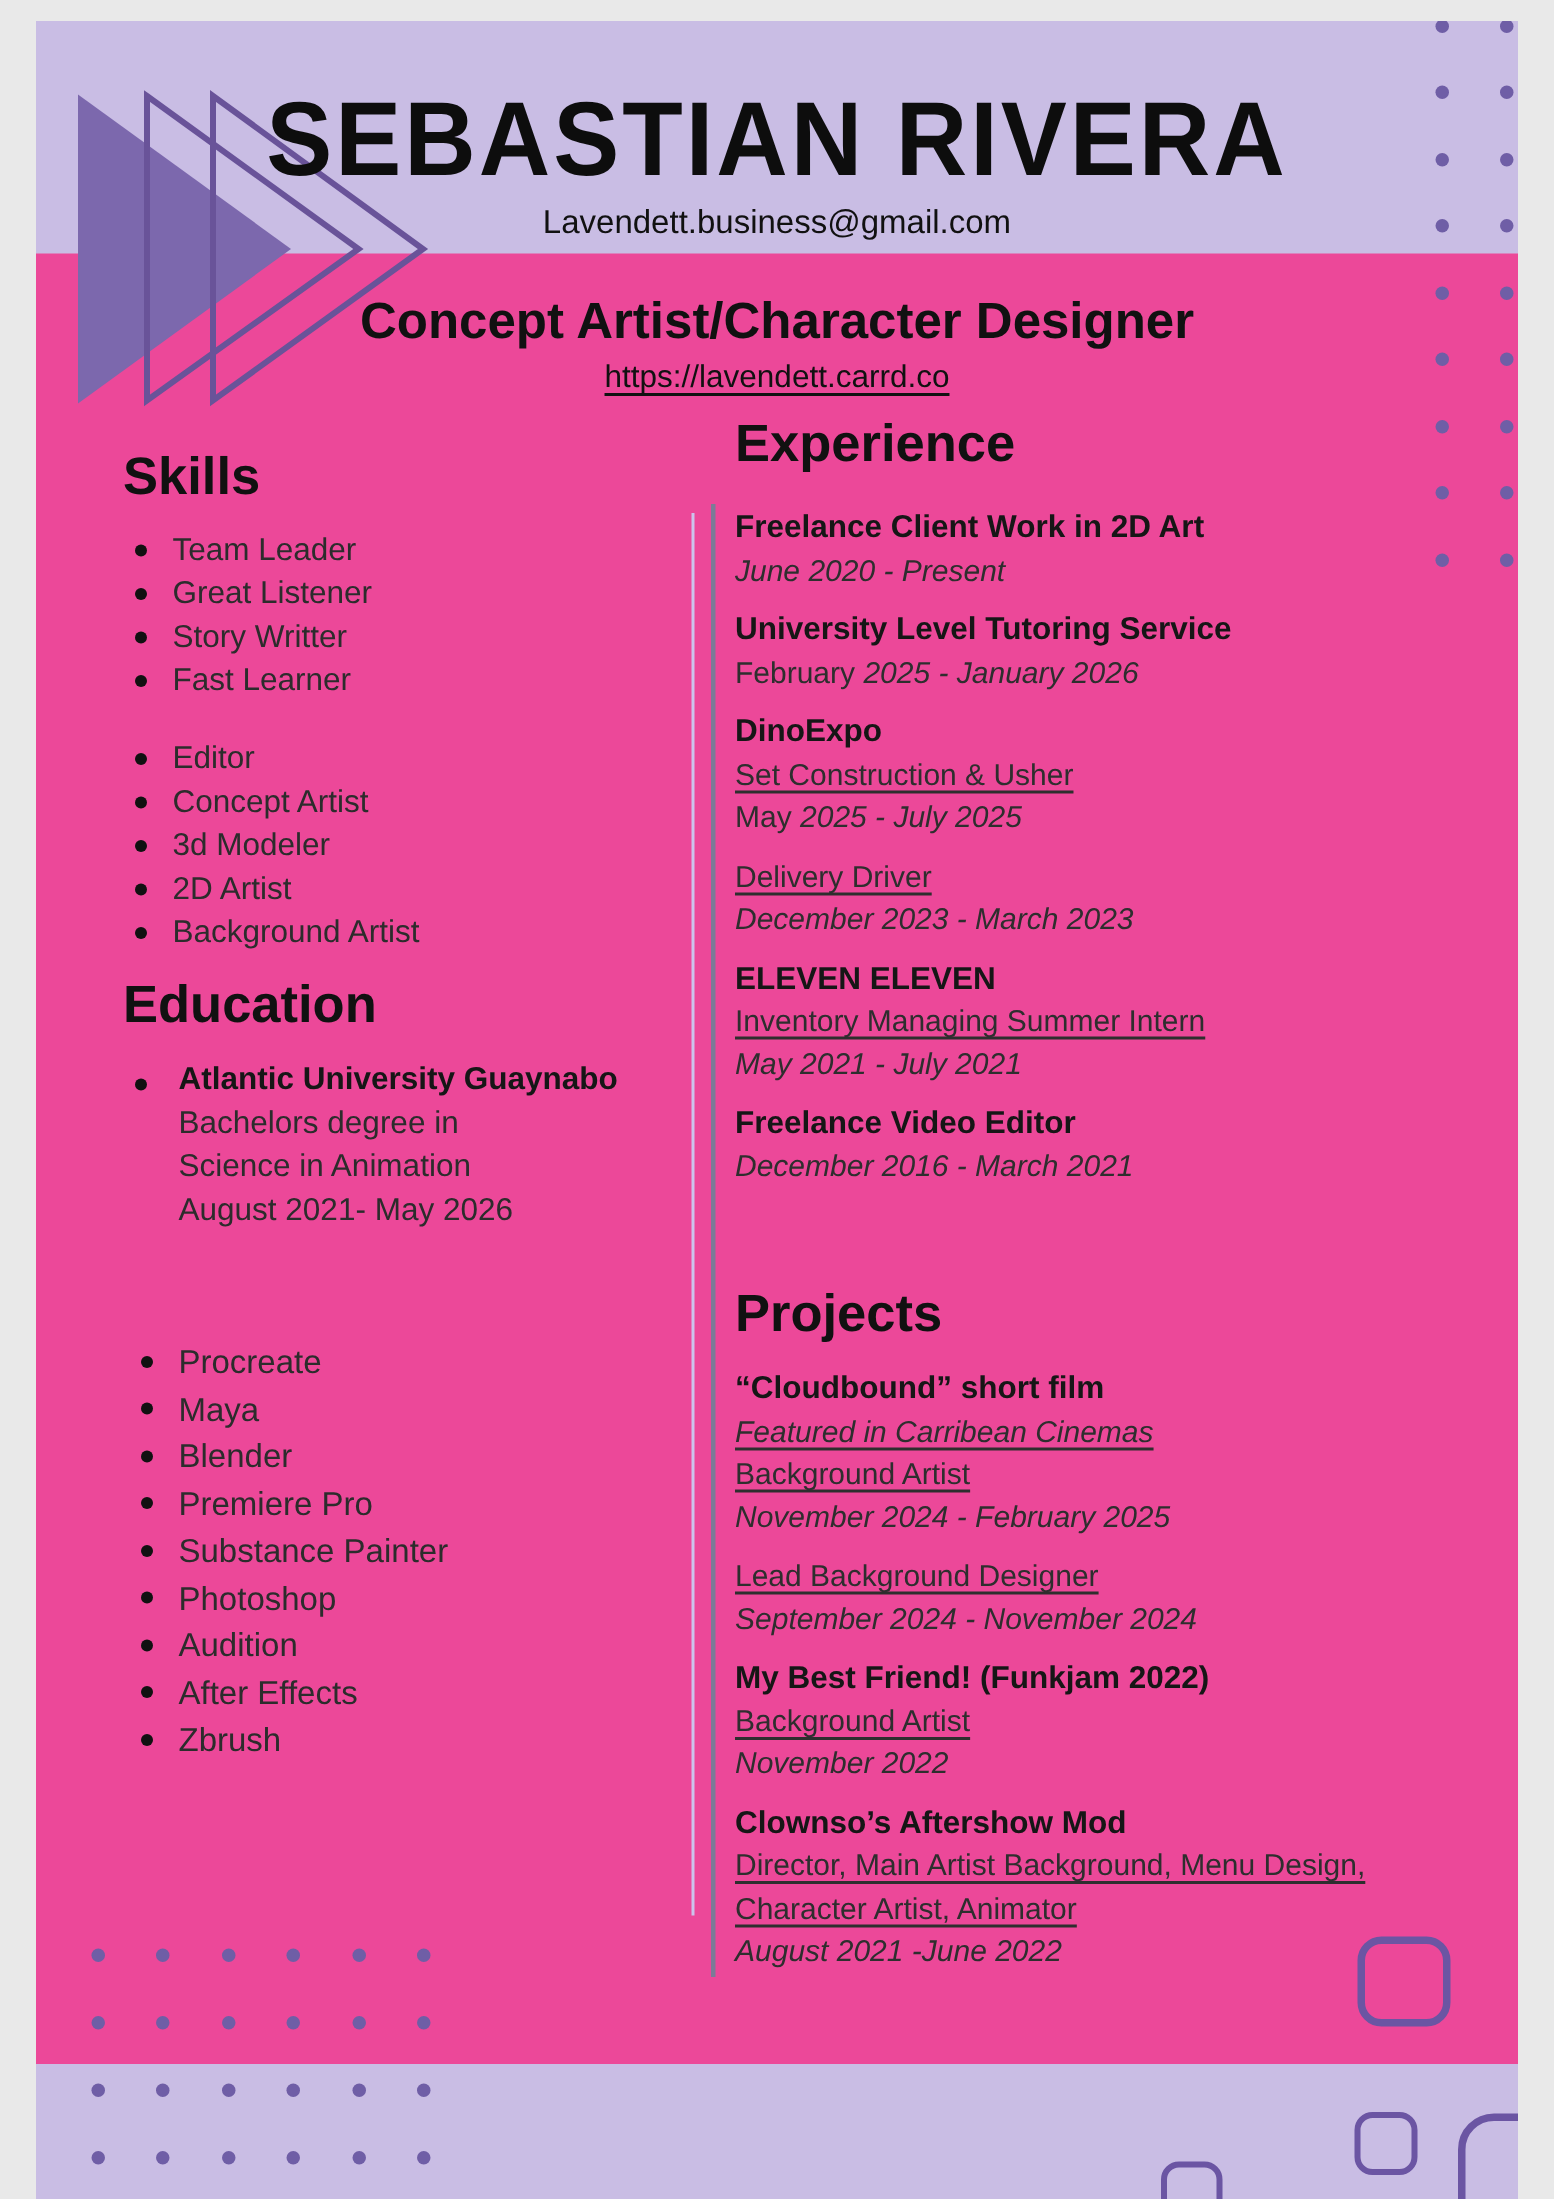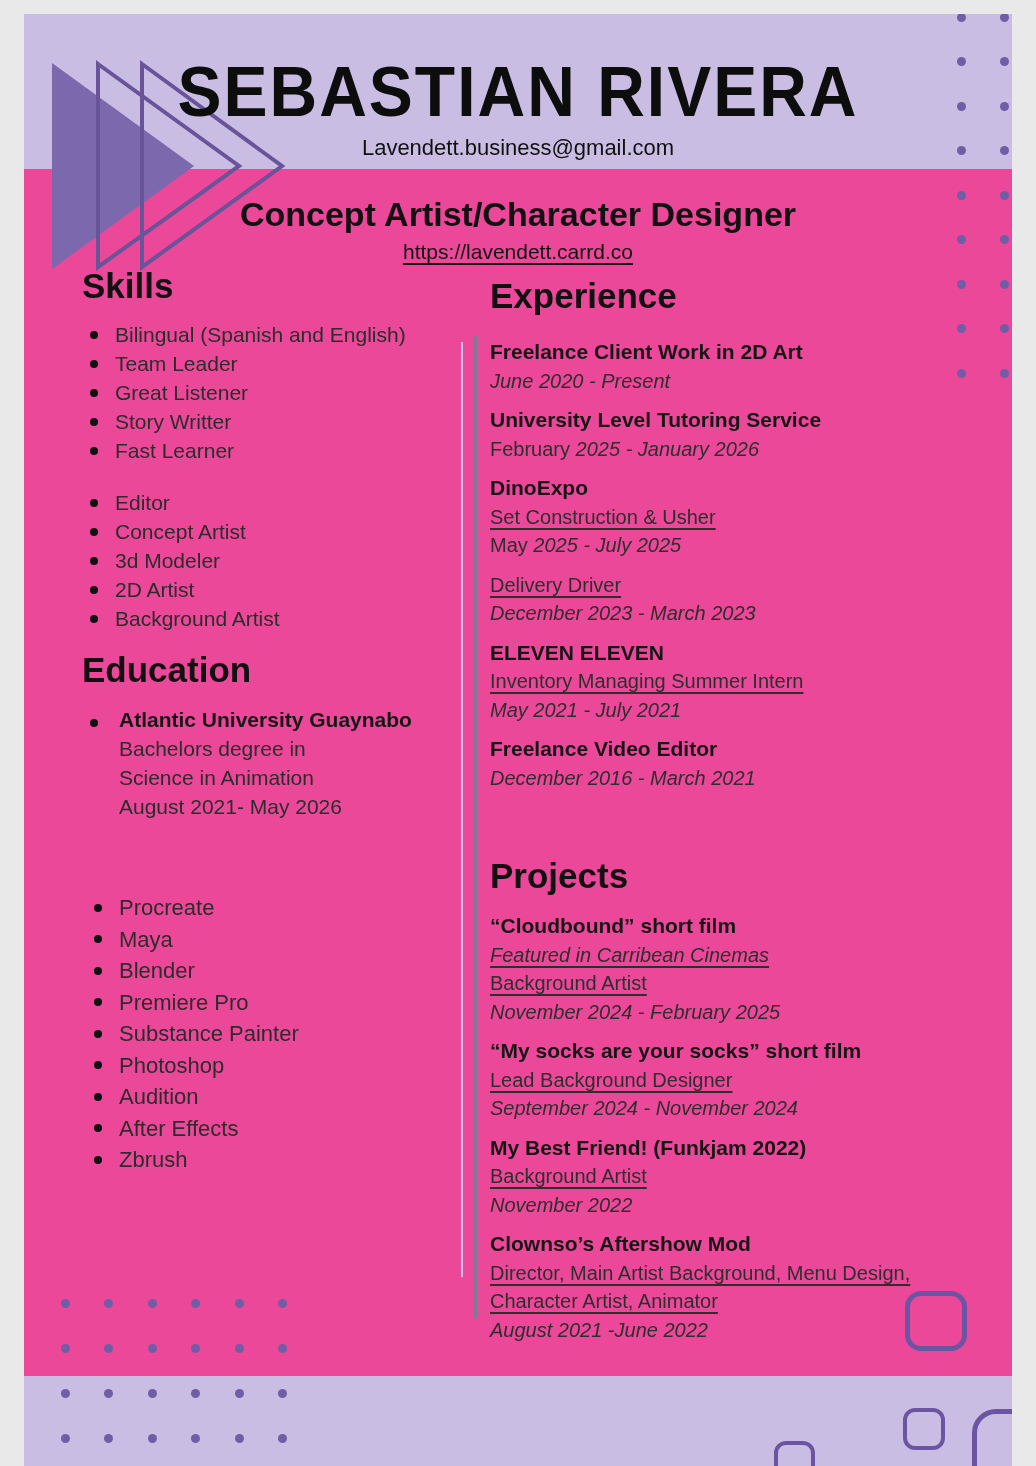--- a/index.html
+++ b/index.html
@@ -45,21 +45,21 @@
   #rsq4{left:948px;top:1395px;width:110px;height:90px;border-width:5px;border-radius:24px;}
 
   
   #divider-light{position:absolute;left:437px;top:328px;width:2px;height:935px;background:var(--div-light);}
   #divider-dark{position:absolute;left:450px;top:322px;width:3px;height:982px;background:var(--div-dark);}
 
   
   h2{margin:0;font-size:35px;font-weight:700;color:#111;line-height:1.15;}
 
   
-  #skills{position:absolute;left:58px;top:252px;width:380px;}
+  #skills{position:absolute;left:58px;top:284px;width:380px;}
   #education{position:absolute;left:58px;top:636px;width:380px;}
   #programs{position:absolute;left:62px;top:864px;width:380px;}
 
   ul.blist{list-style:none;margin:0;padding:0;}
   ul.blist li{position:relative;padding-left:33px;line-height:29px;font-size:21px;color:var(--body);}
   ul.blist .blt{position:absolute;left:8px;top:50%;transform:translateY(-50%);
                 width:8px;height:8px;border-radius:50%;background:#111;}
   #skills ul.blist{margin-top:14px;}
   #skills-group-2{margin-top:23px !important;}
   #programs ul.blist{margin-top:14px;}
@@ -167,21 +167,20 @@
   <div class="rsq" id="rsq2"></div>
   <div class="rsq" id="rsq3"></div>
   <div class="rsq" id="rsq4"></div>
 
   <div id="divider-light"></div>
   <div id="divider-dark"></div>
 
   <section id="skills">
     <h2>Skills</h2>
     <ul class="blist" id="skills-group-1">
-        <li><span class="blt"></span><span>Bilingual (Spanish and English)</span></li>
         <li><span class="blt"></span><span>Team Leader</span></li>
         <li><span class="blt"></span><span>Great Listener</span></li>
         <li><span class="blt"></span><span>Story Writter</span></li>
         <li><span class="blt"></span><span>Fast Learner</span></li>
       </ul>
     <ul class="blist" id="skills-group-2">
         <li><span class="blt"></span><span>Editor</span></li>
         <li><span class="blt"></span><span>Concept Artist</span></li>
         <li><span class="blt"></span><span>3d Modeler</span></li>
         <li><span class="blt"></span><span>2D Artist</span></li>
@@ -251,21 +250,20 @@
   <section id="projects">
     <h2>Projects</h2>
     <div class="entries" id="proj-entries">
         <div class="entry">
           <div class="etitle">“Cloudbound” short film</div>
           <div class="efeat"><span>Featured in Carribean Cinemas</span></div>
           <div class="erole"><span>Background Artist</span></div>
           <div class="edates"><span class="it">November 2024 - February 2025</span></div>
         </div>
         <div class="entry">
-          <div class="etitle">“My socks are your socks” short film</div>
           <div class="erole"><span>Lead Background Designer</span></div>
           <div class="edates"><span class="it">September 2024 - November 2024</span></div>
         </div>
         <div class="entry">
           <div class="etitle">My Best Friend! (Funkjam 2022)</div>
           <div class="erole"><span>Background Artist</span></div>
           <div class="edates"><span class="it">November 2022</span></div>
         </div>
         <div class="entry">
           <div class="etitle">Clownso’s Aftershow Mod</div>

